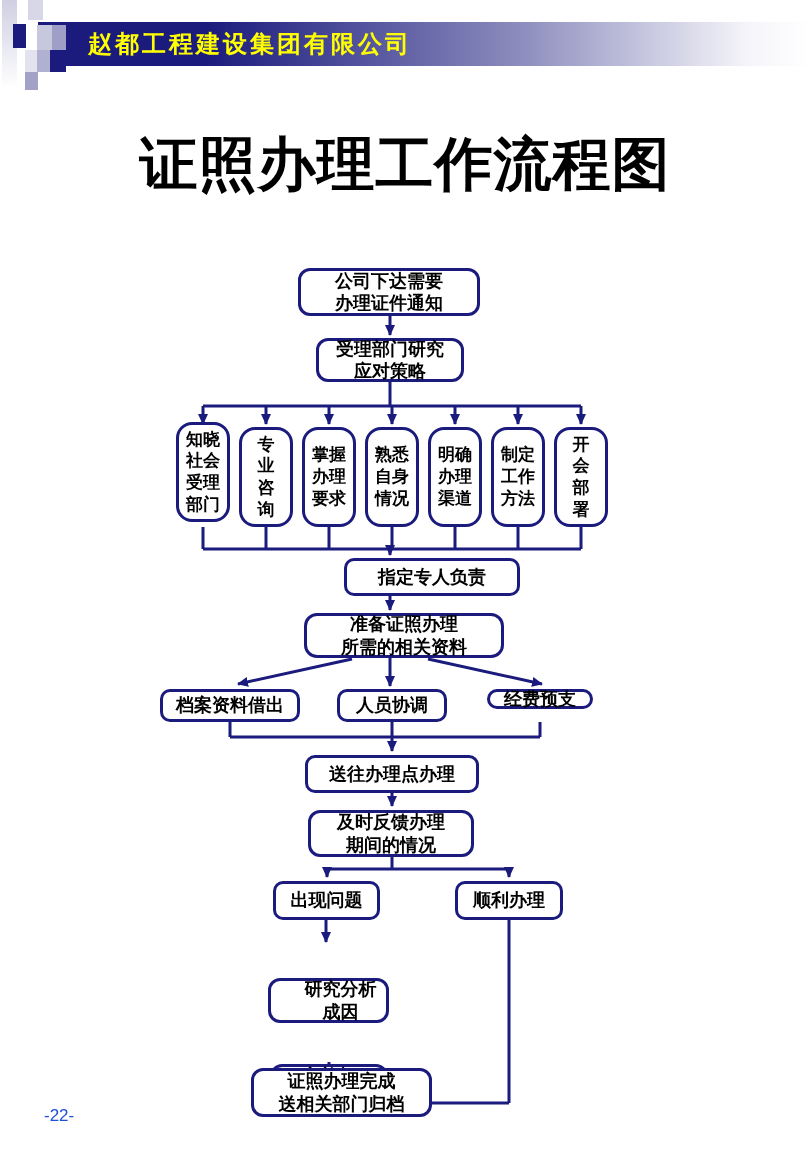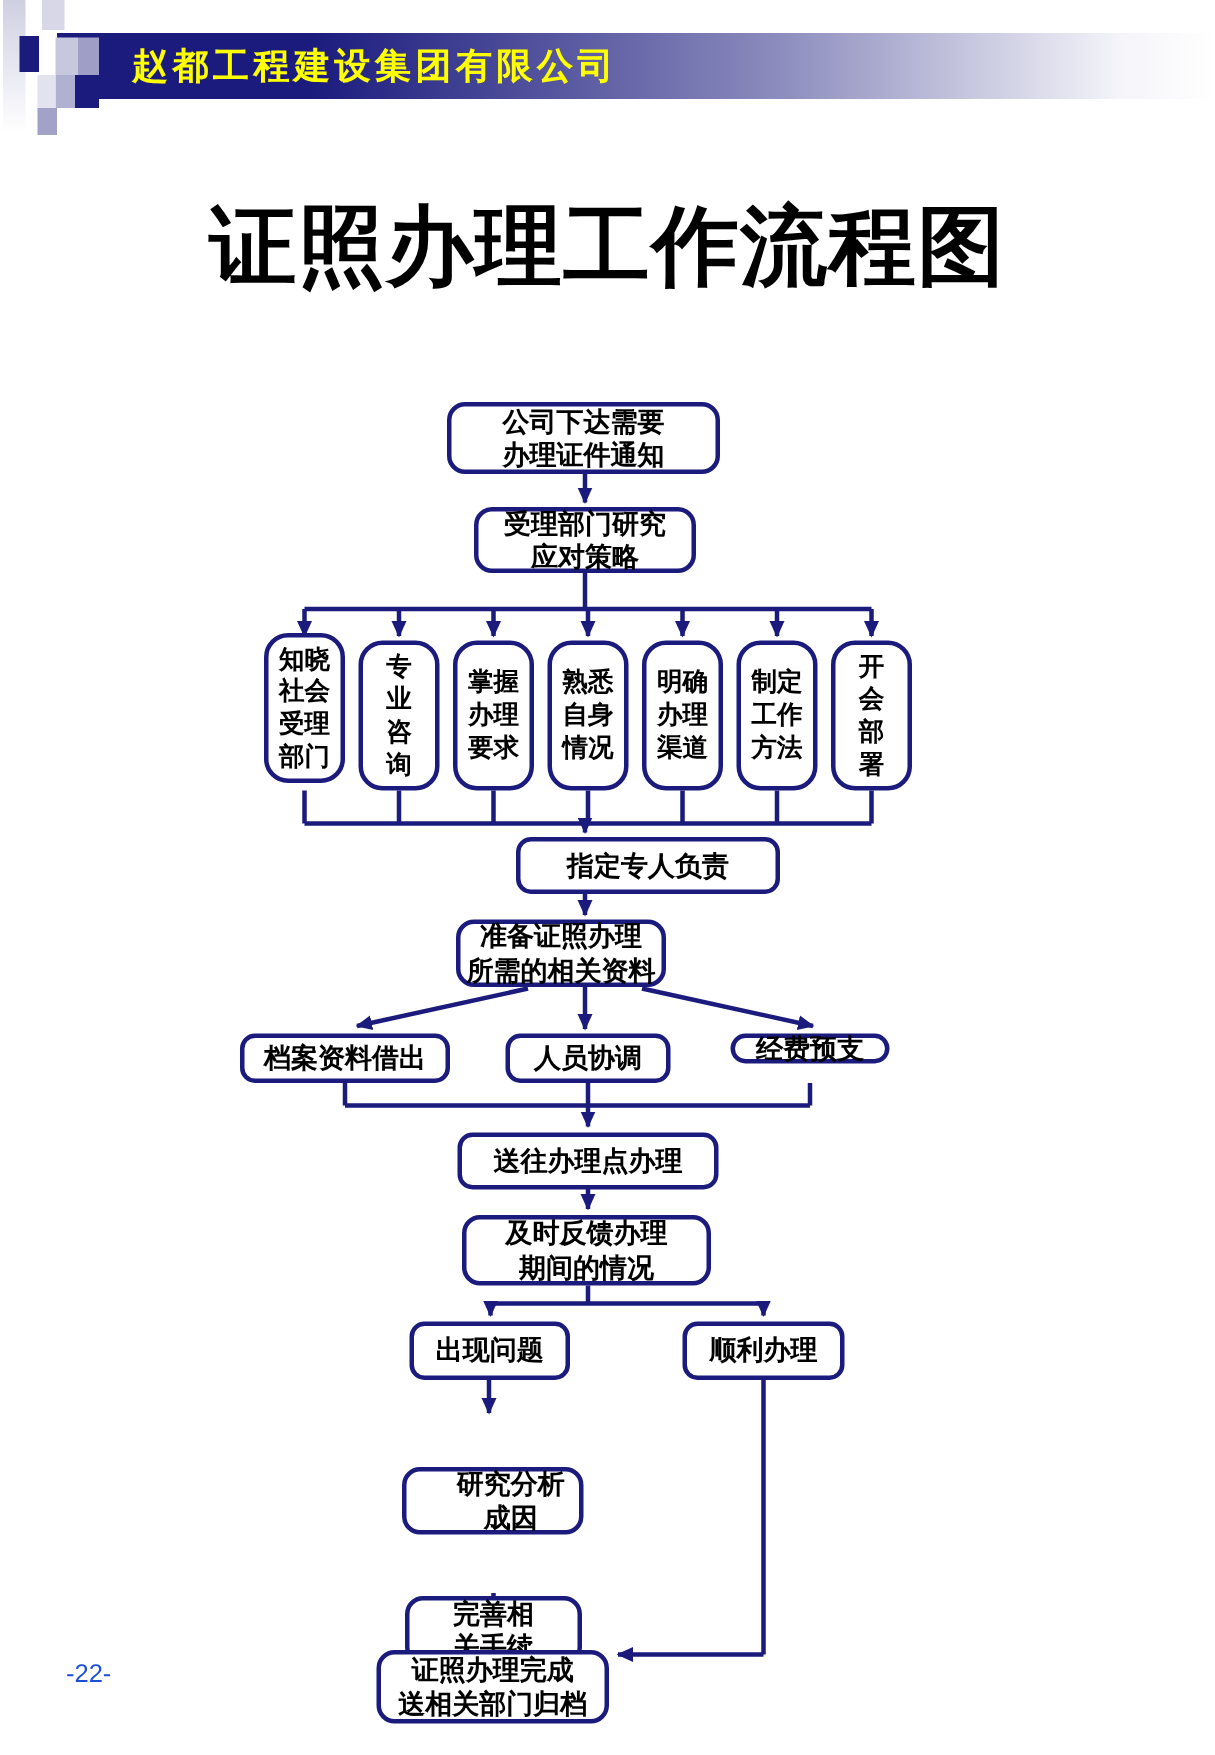--- a/index.html
+++ b/index.html
@@ -54,31 +54,31 @@
   .n-notice   {left:298px;top:268px;width:182px;height:48px;}
   .n-research {left:316px;top:338px;width:148px;height:44px;}
   .n-p0{left:176px;top:422px;width:54px;height:100px;}
   .n-p1{left:239px;top:427px;width:54px;height:100px;}
   .n-p2{left:302px;top:427px;width:54px;height:100px;}
   .n-p3{left:365px;top:427px;width:54px;height:100px;}
   .n-p4{left:428px;top:427px;width:54px;height:100px;}
   .n-p5{left:491px;top:427px;width:54px;height:100px;}
   .n-p6{left:554px;top:427px;width:54px;height:100px;}
   .n-assign  {left:312px;top:558px;width:176px;height:38px;margin-left:32px;}
-  .n-prepare {left:304px;top:613px;width:140px;height:45px;}
+  .n-prepare {left:304px;top:613px;width:200px;height:45px;border-radius:13px;}
   .n-archive {left:160px;top:689px;width:140px;height:33px;}
   .n-personnel{left:337px;top:689px;width:110px;height:33px;}
   .n-budget  {left:487px;top:689px;width:106px;height:20px;}
   .n-send    {left:305px;top:755px;width:174px;height:38px;}
   .n-feedback{left:308px;top:810px;width:166px;height:47px;}
   .n-problem {left:273px;top:881px;width:107px;height:39px;}
   .n-smooth  {left:455px;top:881px;width:108px;height:39px;}
   .n-analyze {left:268px;top:978px;width:121px;height:45px;padding-left:24px;}
   .n-perfect {left:270px;top:1016px;width:118px;height:46px;margin-top:48px;}
-  .n-complete{left:251px;top:1100px;width:155px;height:49px;}
+  .n-complete{left:251px;top:1068px;width:181px;height:49px;}
   
   .connectors{position:absolute;left:0;top:0;z-index:1;}
   .connectors path{stroke:var(--navy);stroke-width:3;fill:none;}
   .connectors marker path{fill:var(--navy);stroke:none;}
   
   .page-number{
     position:absolute;left:44px;top:1106px;z-index:2;
     font-size:17px;color:#1d4ed8;font-weight:normal;
   }
 </style>

